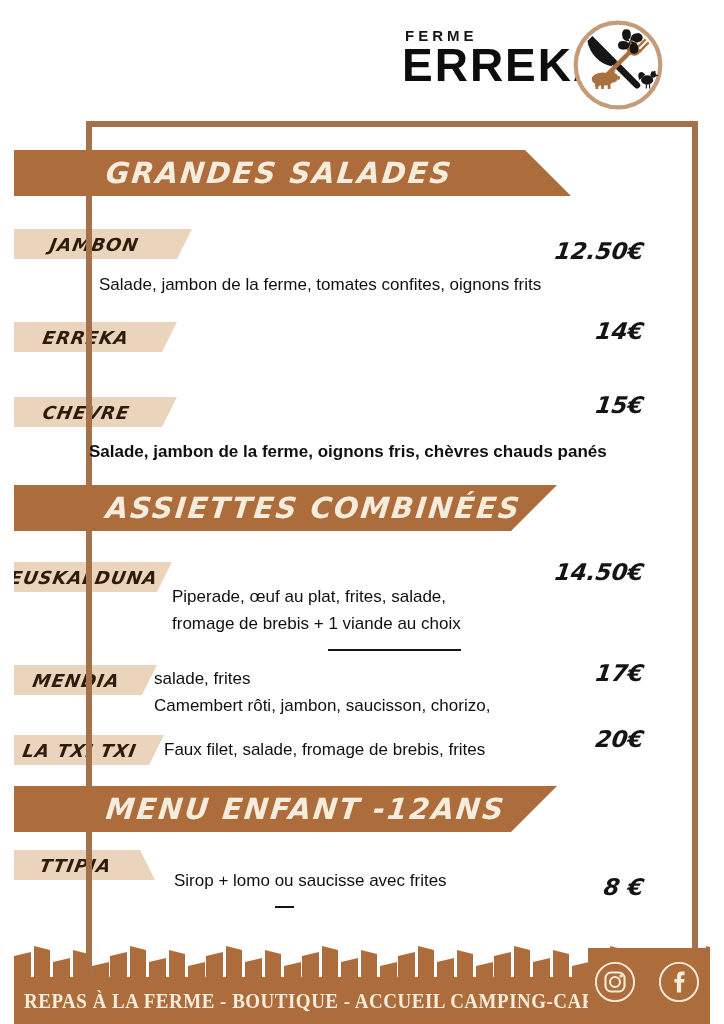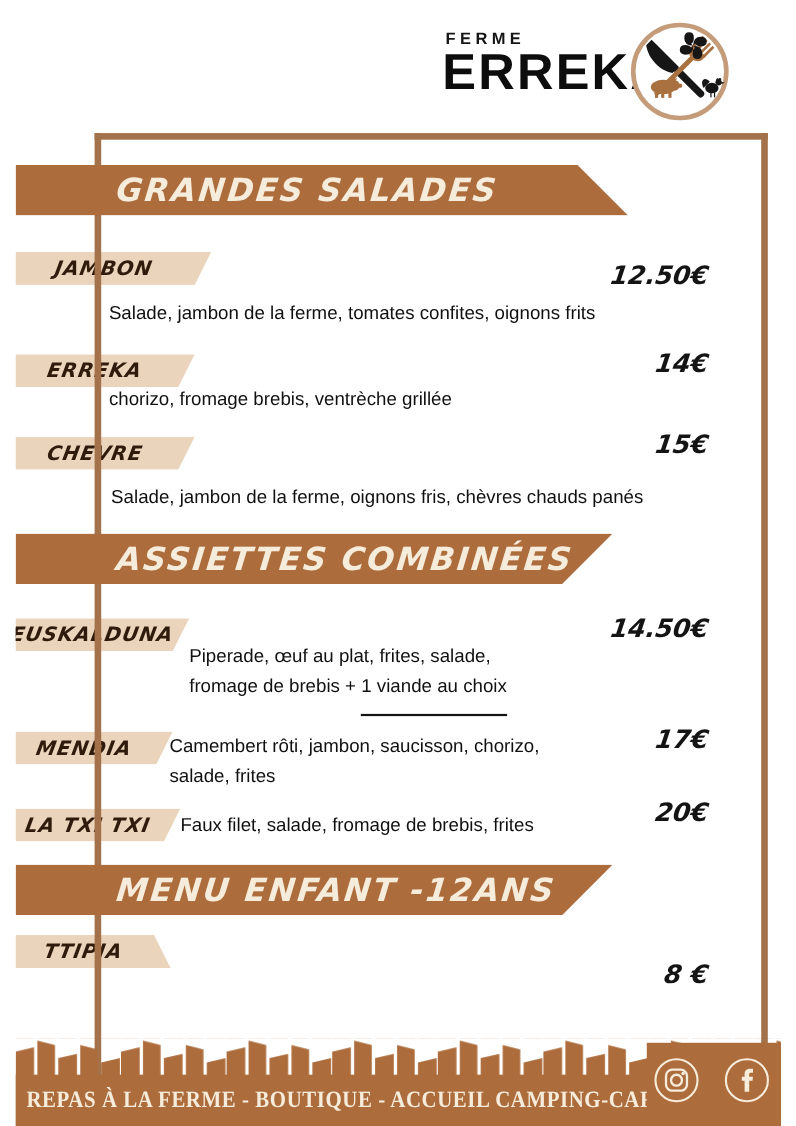--- a/index.html
+++ b/index.html
@@ -62,21 +62,21 @@
   #price-mendia{top:660px;}
   #price-la-txi-txi{top:726px;}
   #price-ttipia{top:874px;}
 
   
   .desc{position:absolute;z-index:3;color:var(--ink);
     font-size:17px;line-height:27px;}
   .desc .u{border-bottom:2px solid #141414;padding-bottom:16px;}
   #desc-jambon{top:271px;left:85px;width:520px;}
   #desc-erreka{top:349px;left:85px;width:520px;}
-  #desc-chevre{top:438px;left:87px;width:545px;}
+  #desc-chevre{top:438px;left:75px;width:545px;font-weight:bold;}
   #desc-euskalduna{top:583px;left:158px;width:380px;}
   #desc-mendia{top:665px;left:140px;width:420px;}
   #desc-la-txi-txi{top:736px;left:150px;width:410px;}
   #desc-ttipia{top:867px;left:160px;width:425px;}
 
   
   #fence{position:absolute;left:0;top:944px;width:724px;height:34px;z-index:4;}
   #footer-bar{position:absolute;left:0;top:977px;width:724px;height:47px;
     background:var(--banner-brown);z-index:4;display:flex;align-items:center;}
   .footer-text{font-family:"Liberation Serif",serif;font-weight:700;font-size:19px;
@@ -154,21 +154,20 @@
       </div>
       <div class="price" id="price-jambon">12.50€</div>
       <div class="desc" id="desc-jambon">
         <div><span>Salade, jambon de la ferme, tomates confites, oignons frits</span></div>
       </div>
       <div class="ribbon" id="ribbon-erreka">
         <span class="ribbon-label">ERREKA</span>
       </div>
       <div class="price" id="price-erreka">14€</div>
       <div class="desc" id="desc-erreka">
-        <div><span>chorizo, fromage brebis, ventrèche grillée</span></div>
       </div>
       <div class="ribbon" id="ribbon-chevre">
         <span class="ribbon-label">CHEVRE</span>
       </div>
       <div class="price" id="price-chevre">15€</div>
       <div class="desc" id="desc-chevre">
         <div><span>Salade, jambon de la ferme, oignons fris, chèvres chauds panés</span></div>
       </div>
       <div class="banner" id="banner-assiettes-combinees">
         <span class="banner-text">ASSIETTES COMBINÉES</span>
@@ -179,38 +178,39 @@
       <div class="price" id="price-euskalduna">14.50€</div>
       <div class="desc" id="desc-euskalduna">
         <div><span>Piperade, œuf au plat, frites, salade,</span></div>
         <div><span>fromage de brebis + </span><span class="u">1 viande au choix</span></div>
       </div>
       <div class="ribbon" id="ribbon-mendia">
         <span class="ribbon-label">MENDIA</span>
       </div>
       <div class="price" id="price-mendia">17€</div>
       <div class="desc" id="desc-mendia">
+        <div><span>salade, frites</span></div>
         <div><span>Camembert rôti, jambon, saucisson, chorizo,</span></div>
-        <div><span>salade, frites</span></div>
       </div>
       <div class="ribbon" id="ribbon-la-txi-txi">
         <span class="ribbon-label">LA TXI TXI</span>
       </div>
       <div class="price" id="price-la-txi-txi">20€</div>
       <div class="desc" id="desc-la-txi-txi">
         <div><span>Faux filet, salade, fromage de brebis, frites</span></div>
       </div>
       <div class="banner" id="banner-menu-enfant">
         <span class="banner-text">MENU ENFANT -12ANS</span>
       </div>
       <div class="ribbon" id="ribbon-ttipia">
         <span class="ribbon-label">TTIPIA</span>
       </div>
       <div class="price" id="price-ttipia">8 €</div>
       <div class="desc" id="desc-ttipia">
+        <div><span>Sirop + lomo </span><span class="u">ou</span><span> saucisse avec frites</span></div>
       </div>
     </div>
 
   <svg id="fence" viewBox="0 0 724 34" preserveAspectRatio="none" aria-hidden="true">
     <defs>
       <pattern id="picketPattern" width="96" height="34" patternUnits="userSpaceOnUse">
         <g fill="#ad6c3c">
           <path d="M0 12 L17 8 L17 34 L0 34 Z"></path>
           <path d="M20 2 L36 6 L36 34 L20 34 Z"></path>
           <path d="M39 18 L56 14 L56 34 L39 34 Z"></path>

